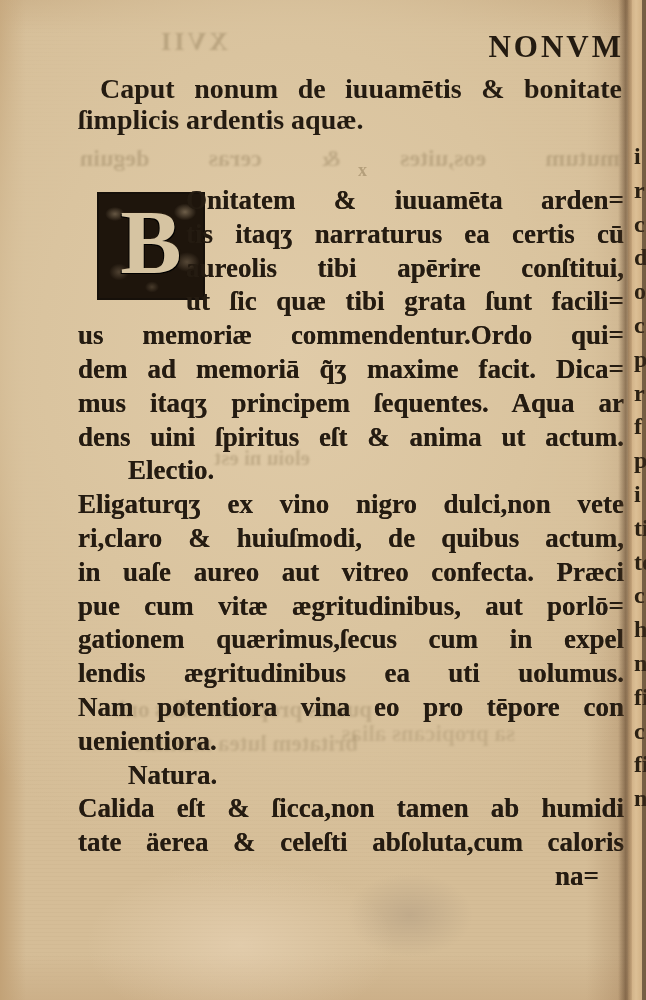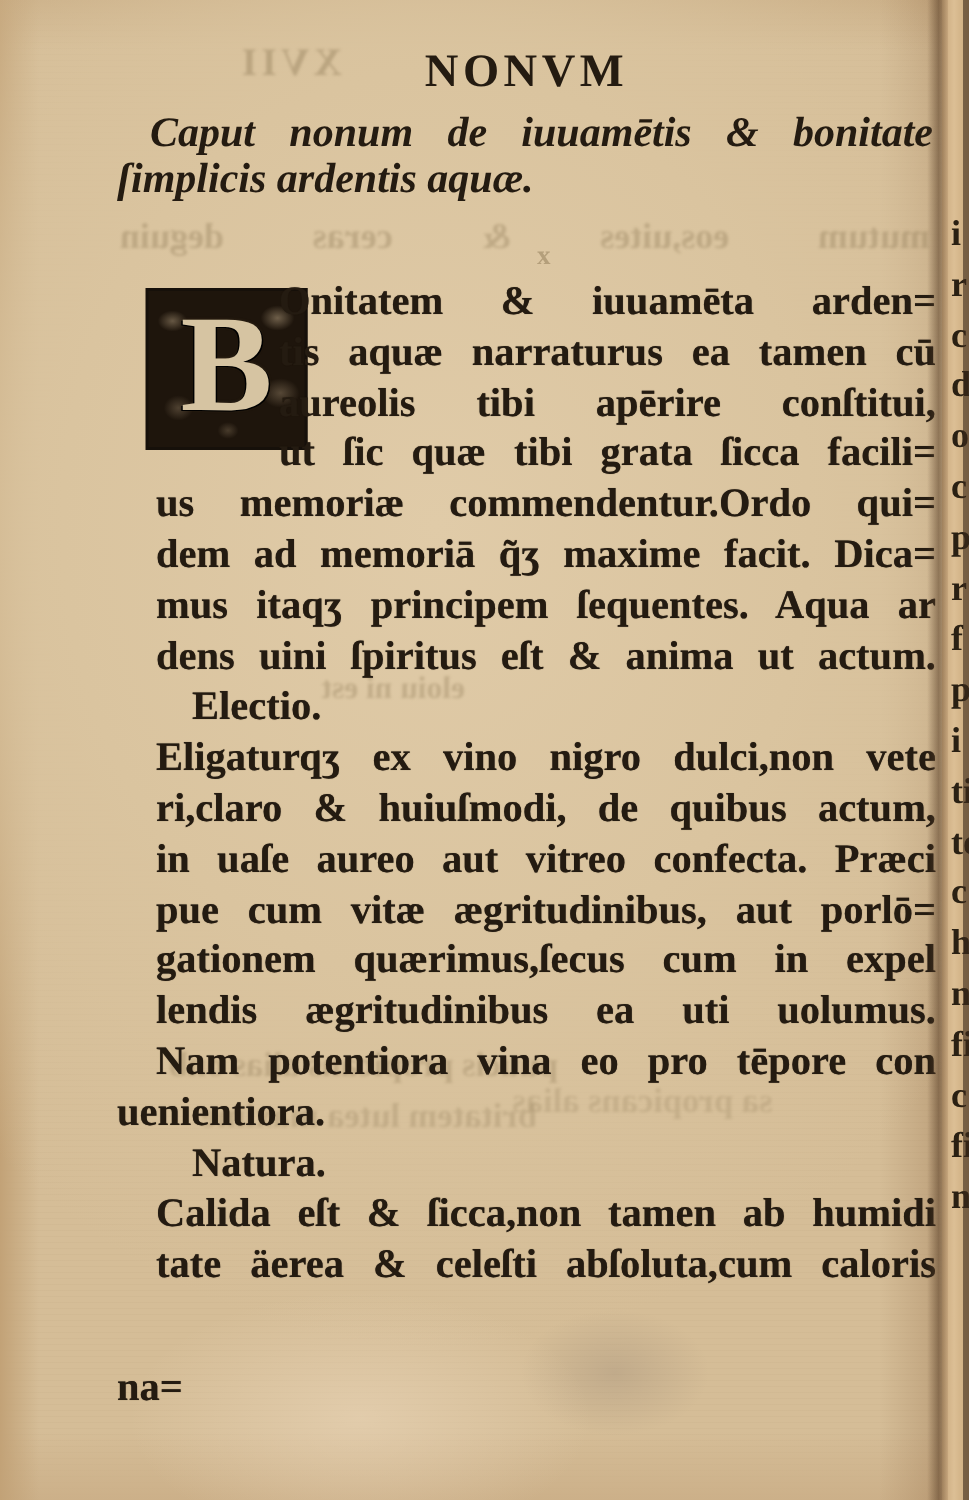--- a/index.html
+++ b/index.html
@@ -12,24 +12,24 @@
       radial-gradient(ellipse 220px 120px at 240px 945px, rgba(236,216,188,.55), rgba(0,0,0,0) 70%),
       radial-gradient(ellipse 90px 60px at 410px 915px, rgba(122,106,96,.22), rgba(0,0,0,0) 70%),
       radial-gradient(ellipse 70% 55% at 45% 35%, #e0cba8 0%, #dac49f 55%, rgba(0,0,0,0) 100%),
       linear-gradient(90deg, #c2a277 0px, rgba(194,162,119,0) 26px),
       linear-gradient(270deg, rgba(153,117,80,.55) 0px, rgba(153,117,80,0) 60px),
       linear-gradient(180deg, #c9ad85 0px, rgba(201,173,133,0) 34px),
       linear-gradient(0deg, #ccb089 0px, rgba(204,176,137,0) 46px),
       repeating-linear-gradient(180deg, rgba(150,120,85,.05) 0 1px, rgba(0,0,0,0) 1px 4px);
   }
   
-  .running-header{position:absolute;left:78px;top:29px;width:546px;text-align:center;
+  .running-header{position:absolute;left:78px;top:29px;width:546px;text-align:right;
     font-size:31px;font-weight:700;letter-spacing:3px;}
   
-  .heading{position:absolute;left:78px;top:73px;width:544px;font-size:28px;font-weight:700;line-height:31px;font-style:italic;}
+  .heading{position:absolute;left:78px;top:73px;width:544px;font-size:28px;font-weight:700;line-height:31px;}
   .heading .h1{padding-left:22px;text-align:justify;text-align-last:justify;}
   
   .dropcap{position:absolute;left:97px;top:192px;width:108px;height:108px;
     background:#1e150c;
     background-image:
       radial-gradient(14px 10px at 18px 22px, rgba(190,168,135,.45), rgba(0,0,0,0) 70%),
       radial-gradient(16px 12px at 88px 20px, rgba(190,168,135,.5), rgba(0,0,0,0) 70%),
       radial-gradient(18px 14px at 90px 70px, rgba(170,148,118,.4), rgba(0,0,0,0) 70%),
       radial-gradient(14px 12px at 22px 80px, rgba(170,148,118,.35), rgba(0,0,0,0) 70%),
       radial-gradient(10px 8px at 55px 95px, rgba(150,130,102,.35), rgba(0,0,0,0) 70%);
@@ -37,23 +37,23 @@
   .dropcap .letter{position:absolute;left:0;top:-4px;width:100%;height:100%;
     display:flex;align-items:center;justify-content:center;
     font-size:92px;font-weight:700;color:#d6c4a2;
     text-shadow:1px 1px 0 #000, -1px 1px 0 #000, 0 0 2px #3a2d1c;}
   
   .body-col{position:absolute;left:78px;top:184px;width:546px;
     font-size:27px;font-weight:700;line-height:33.8px;
     text-shadow:0 0 .5px rgba(36,27,17,.75);}
   .ln{height:33.8px;overflow:hidden;}
   .ln.indent{margin-left:108px;text-align:justify;text-align-last:justify;}
-  .ln.full{text-align:justify;text-align-last:justify;margin-left:26px;}
+  .ln.full{text-align:justify;text-align-last:justify;}
   .ln.center{text-align:left;padding-left:50px;}
-  .ln.right{padding-right:25px;margin-top:48px;}
+  .ln.right{text-align:right;padding-right:25px;}
   
   .ghost{position:absolute;color:#9b8662;font-weight:700;pointer-events:none;
     transform:scaleX(-1);filter:blur(1.2px);}
   .g-top{left:118px;top:27px;width:110px;font-size:26px;letter-spacing:3px;opacity:.5;}
   .g-l1{left:80px;top:145px;width:540px;font-size:24px;opacity:.45;text-align:justify;text-align-last:justify;}
   .g-l2{left:80px;top:446px;width:230px;font-size:21px;opacity:.42;}
   .g-l3{left:72px;top:697px;width:300px;font-size:23px;opacity:.4;}
   .g-l4{left:68px;top:731px;width:290px;font-size:23px;opacity:.35;}
   .g-l5{left:255px;top:721px;width:260px;font-size:23px;opacity:.3;}
   .g-mark{left:358px;top:160px;width:20px;font-size:18px;opacity:.6;transform:none;filter:blur(.4px);}
@@ -85,23 +85,23 @@
     <div class="h1">Caput nonum  de iuuamētis &amp; bonitate</div>
     <div class="h2">ſimplicis ardentis aquæ.</div>
   </div>
 
   <div class="dropcap">
     <div class="letter">B</div>
   </div>
 
   <div class="body-col">
     <div class="ln indent">Onitatem &amp; iuuamēta arden=</div>
-    <div class="ln indent">tis aquæ narraturus ea tamen cū</div>
+    <div class="ln indent">tis itaqʒ narraturus ea certis cū</div>
     <div class="ln indent">aureolis tibi apērire conſtitui,</div>
-    <div class="ln indent">ut ſic quæ tibi grata ſicca facili=</div>
+    <div class="ln indent">ut ſic quæ tibi grata ſunt facili=</div>
     <div class="ln full">us memoriæ commendentur.Ordo qui=</div>
     <div class="ln full">dem ad memoriā q̃ʒ maxime facit. Dica=</div>
     <div class="ln full">mus itaqʒ principem ſequentes. Aqua ar</div>
     <div class="ln full">dens uini ſpiritus eſt &amp; anima ut actum.</div>
     <div class="ln center">Electio.</div>
     <div class="ln full">Eligaturqʒ ex vino nigro dulci,non vete</div>
     <div class="ln full">ri,claro &amp; huiuſmodi, de quibus actum,</div>
     <div class="ln full">in uaſe aureo aut vitreo confecta. Præci</div>
     <div class="ln full">pue cum vitæ ægritudinibus, aut porlō=</div>
     <div class="ln full">gationem quærimus,ſecus cum in expel</div>

